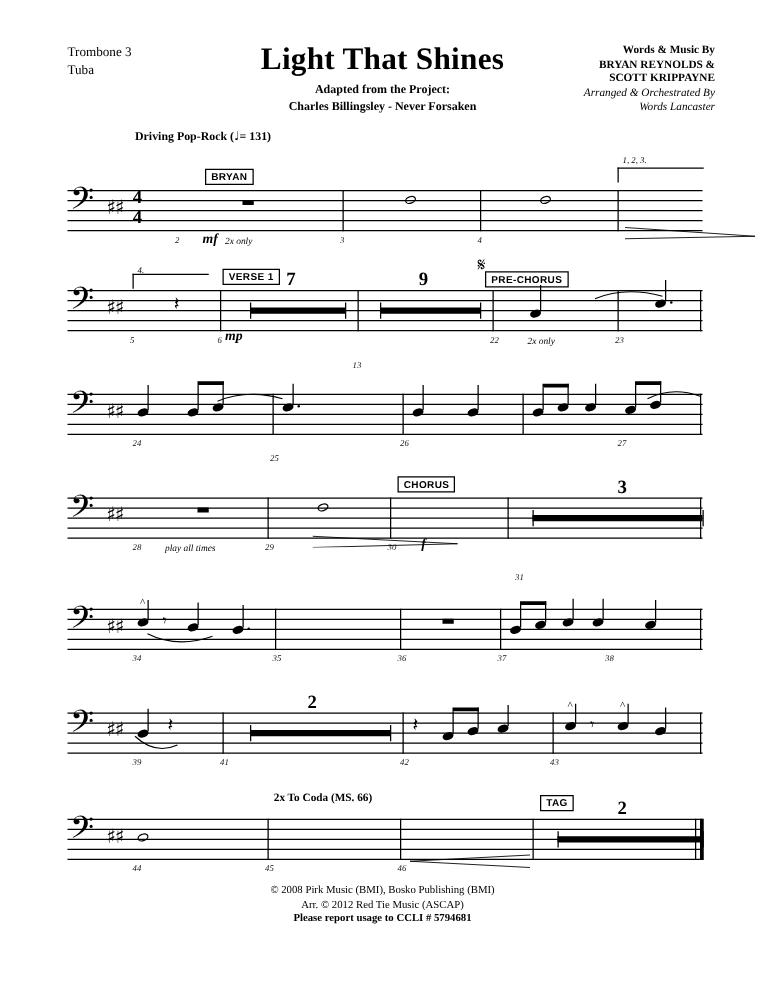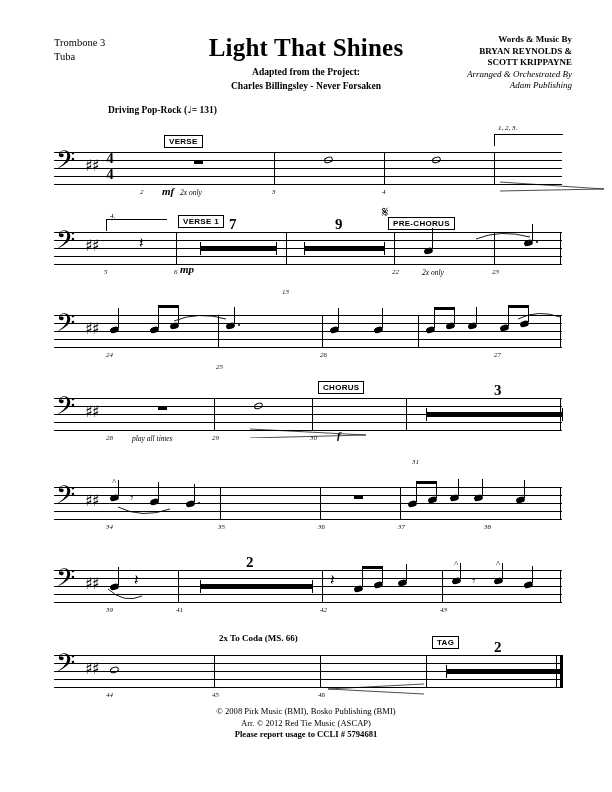--- a/index.html
+++ b/index.html
@@ -329,41 +329,41 @@
 
   <div class="hdr-title">Light That Shines</div>
   <div class="hdr-sub1">Adapted from the Project:</div>
   <div class="hdr-sub2">Charles Billingsley - Never Forsaken</div>
 
   <div class="hdr-credits">
     <div class="bold">Words &amp; Music By</div>
     <div class="bold">BRYAN REYNOLDS &amp;</div>
     <div class="bold">SCOTT KRIPPAYNE</div>
     <div class="ital">Arranged &amp; Orchestrated By</div>
-    <div class="ital">Adam Publishing</div>
+    <div class="ital">Words Lancaster</div>
   </div>
 
   <div class="tempo">
     <span>Driving Pop-Rock (</span><span class="note-gly">♩</span><span>= 131)</span>
   </div>
 
   <div class="system" style="top:152px; height:36px;">
     <div class="staff">
       <div class="line l0"></div>
         <div class="line l1"></div>
         <div class="line l2"></div>
         <div class="line l3"></div>
         <div class="line l4"></div>
     </div>
     <div class="clef" style="left:2px;">𝄢</div>
     <div class="keysig" style="left:31px; top:6px;">♯♯</div>
     <div class="timesig" style="left:49px; top:0px; width:14px;">4</div>
     <div class="timesig" style="left:49px; top:16px; width:14px;">4</div>
 
-    <div class="rehearsal" style="left:110px; top:-17px;">VERSE</div>
+    <div class="rehearsal" style="left:110px; top:-17px;">BRYAN</div>
 
     <div class="wholerest" style="left:140px; top:8px;"></div>
     <div class="dyn" style="left:108px; top:33px;">mf</div>
     <div class="expr" style="left:126px; top:36px;">2x only</div>
     <div class="measnum" style="left:86px; top:36px;">2</div>
 
     <div class="barline" style="left:220px;"></div>
     <div class="notehead open" style="left:270px; top:5px;"></div>
     <div class="measnum" style="left:218px; top:36px;">3</div>
 

